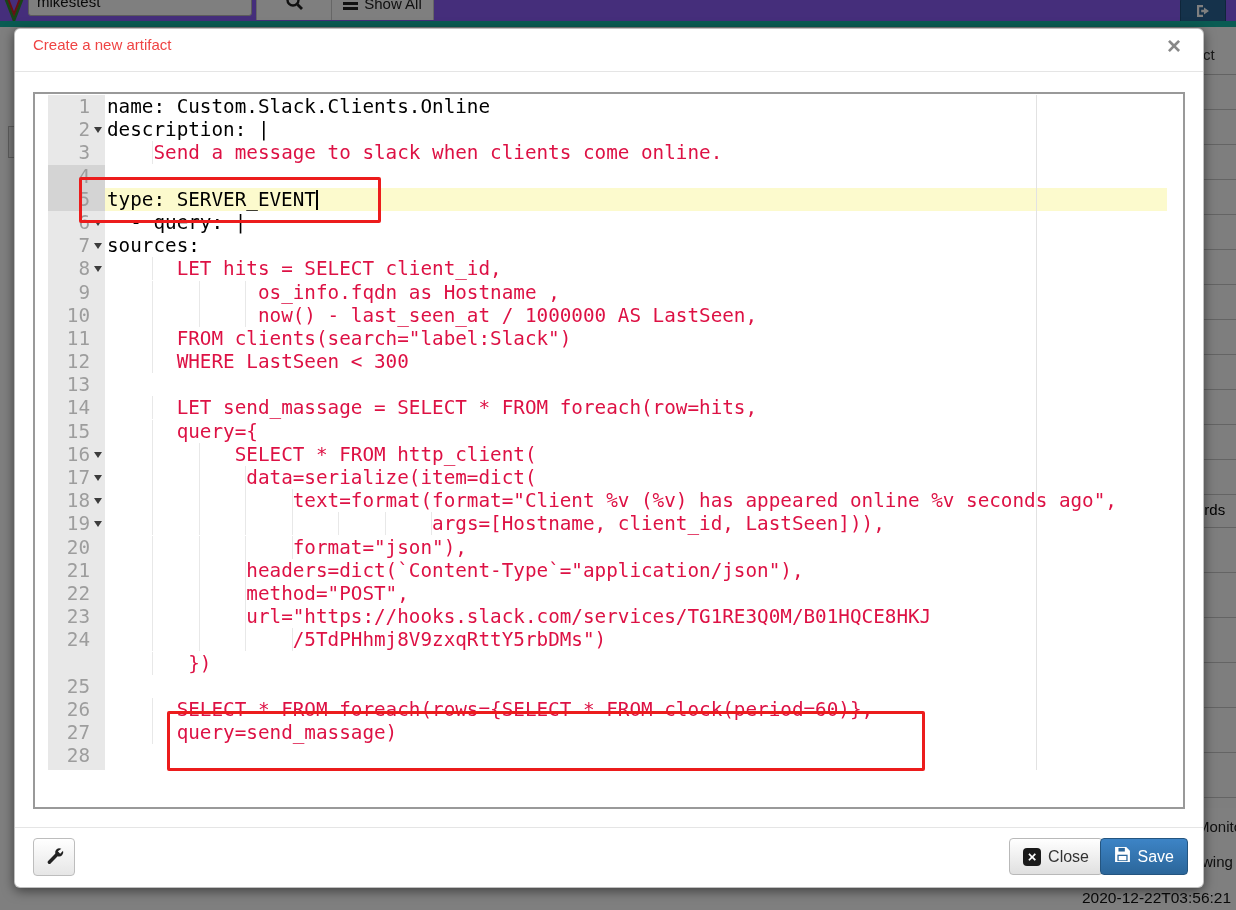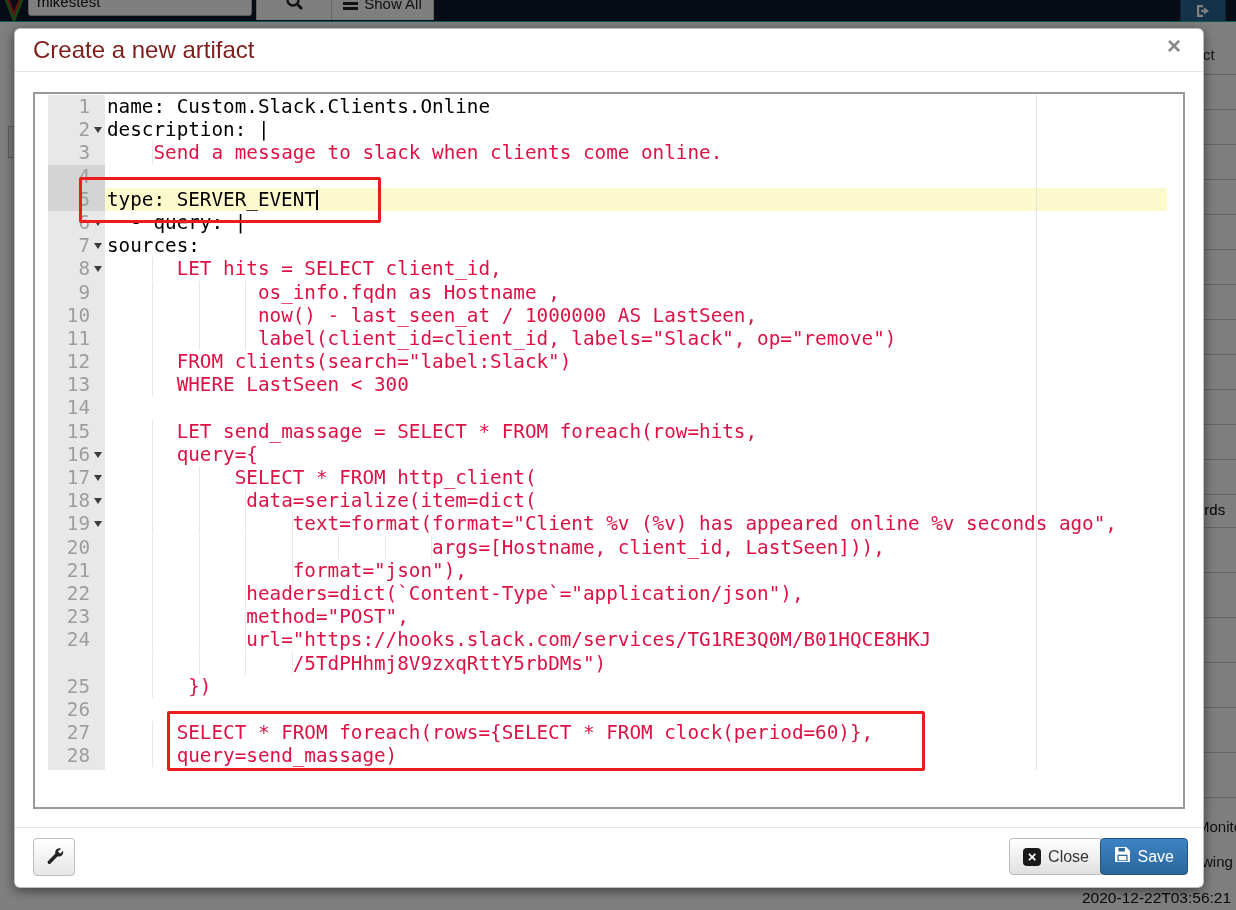--- a/index.html
+++ b/index.html
@@ -1,21 +1,21 @@
 <!DOCTYPE html>
 <html><head>
 <meta charset="utf-8">
 <style>
   html,body{margin:0;padding:0;}
   body{width:1236px;height:910px;overflow:hidden;position:relative;background:#fff;
        font-family:"Liberation Sans",sans-serif;}
   
   .app{position:absolute;inset:0;background:#fff;z-index:1;}
-  .navbar{position:absolute;top:0;left:0;right:0;height:21px;background:#0f172a;
-          border-bottom:1px solid #14b8a6;overflow:hidden;}
+  .navbar{position:absolute;top:0;left:0;right:0;height:21px;background:#8b5cf6;
+          border-bottom:6px solid #14b8a6;overflow:hidden;}
   .logo{position:absolute;left:1px;top:-8px;}
   .nav-input{position:absolute;left:28px;top:-14px;width:224px;height:30px;border:1px solid #b7b7b7;
              border-radius:3px;font:15px "Liberation Sans",sans-serif;color:#111;padding:2px 8px 2px 8px;
              box-sizing:border-box;background:#fff;}
   .nav-btn{position:absolute;top:-14px;height:34px;background:#fff;border:0;border-right:1px solid #ccc;
            display:flex;align-items:center;justify-content:center;gap:6px;
            font:15px "Liberation Sans",sans-serif;color:#222;}
   #btn-search{left:256px;width:76px;border-left:1px solid #ccc;}
   #btn-showall{left:332px;width:102px;}
   .bars-icon{width:15px;height:13px;background:
@@ -30,21 +30,21 @@
   .rp-rows-b{position:absolute;left:1100px;right:0;top:528px;height:280px;
      background:repeating-linear-gradient(#fdfdfd 0 44px,#c9c9c9 44px 45px);}
   .plus-btn{position:absolute;left:8px;top:126px;width:30px;height:32px;border:1px solid #bbb;
             background:#f4f4f4;font:24px/28px "Liberation Sans",sans-serif;color:#000;text-align:center;}
   
   .backdrop{position:absolute;inset:0;background:rgba(0,0,0,0.5);z-index:10;}
   
   .modal{position:absolute;left:14px;top:28px;width:1188px;height:858px;background:#fff;z-index:20;
          border:1px solid rgba(0,0,0,.25);border-radius:6px;box-shadow:0 3px 12px rgba(0,0,0,.5);}
   .modal-header{position:absolute;left:0;right:0;top:0;height:42px;border-bottom:1px solid #e5e5e5;}
-  .modal-title{position:absolute;left:18px;top:7px;font-size:24px;color:#7f1d1d;}
+  .modal-title{position:absolute;left:18px;top:7px;font-size:15px;color:#ef4444;}
   .modal-close{position:absolute;right:16px;top:1px;font-size:24px;font-weight:bold;color:#888;
                background:none;border:0;cursor:pointer;line-height:30px;font-family:"Liberation Sans",sans-serif;}
   
   .editor-wrap{position:absolute;left:18px;top:63px;width:1148px;height:713px;border:2px solid #999;
                background:#fff;}
   .ace{position:absolute;left:0;top:0;right:0;height:676px;overflow:hidden;background:#fff;}
   .gutter{position:absolute;left:13px;top:1px;width:57px;height:675px;background:#e8e8e8;z-index:2;}
   .grow{height:23.2px;position:relative;font:19.3px/23.2px "DejaVu Sans Mono",monospace;
         color:#9d9d9d;text-align:right;padding-right:15px;box-sizing:border-box;}
   .grow.gdark{background:#d4d4d4;}
@@ -169,21 +169,20 @@
       <div class="crow">name: Custom.Slack.Clients.Online</div>
           <div class="crow">description: |</div>
           <div class="crow red"><span class="ig">    </span>Send a message to slack when clients come online.</div>
           <div class="crow"></div>
           <div class="crow active">type: SERVER_EVENT<span class="cursor"></span></div>
           <div class="crow">  - query: |</div>
           <div class="crow">sources:</div>
           <div class="crow red"><span class="ig">    </span>  LET hits = SELECT client_id,</div>
           <div class="crow red"><span class="ig">    </span><span class="ig">    </span><span class="ig">    </span> os_info.fqdn as Hostname ,</div>
           <div class="crow red"><span class="ig">    </span><span class="ig">    </span><span class="ig">    </span> now() - last_seen_at / 1000000 AS LastSeen,</div>
-          <div class="crow red"><span class="ig">    </span><span class="ig">    </span><span class="ig">    </span> label(client_id=client_id, labels="Slack", op="remove")</div>
           <div class="crow red"><span class="ig">    </span>  FROM clients(search="label:Slack")</div>
           <div class="crow red"><span class="ig">    </span>  WHERE LastSeen &lt; 300</div>
           <div class="crow red"></div>
           <div class="crow red"><span class="ig">    </span>  LET send_massage = SELECT * FROM foreach(row=hits,</div>
           <div class="crow red"><span class="ig">    </span>  query={</div>
           <div class="crow red"><span class="ig">    </span><span class="ig">    </span>   SELECT * FROM http_client(</div>
           <div class="crow red"><span class="ig">    </span><span class="ig">    </span><span class="ig">    </span>data=serialize(item=dict(</div>
           <div class="crow red"><span class="ig">    </span><span class="ig">    </span><span class="ig">    </span><span class="ig">    </span>text=format(format="Client %v (%v) has appeared online %v seconds ago",</div>
           <div class="crow red"><span class="ig">    </span><span class="ig">    </span><span class="ig">    </span><span class="ig">    </span><span class="ig">    </span><span class="ig">    </span><span class="ig">    </span>args=[Hostname, client_id, LastSeen])),</div>
           <div class="crow red"><span class="ig">    </span><span class="ig">    </span><span class="ig">    </span><span class="ig">    </span>format="json"),</div>

